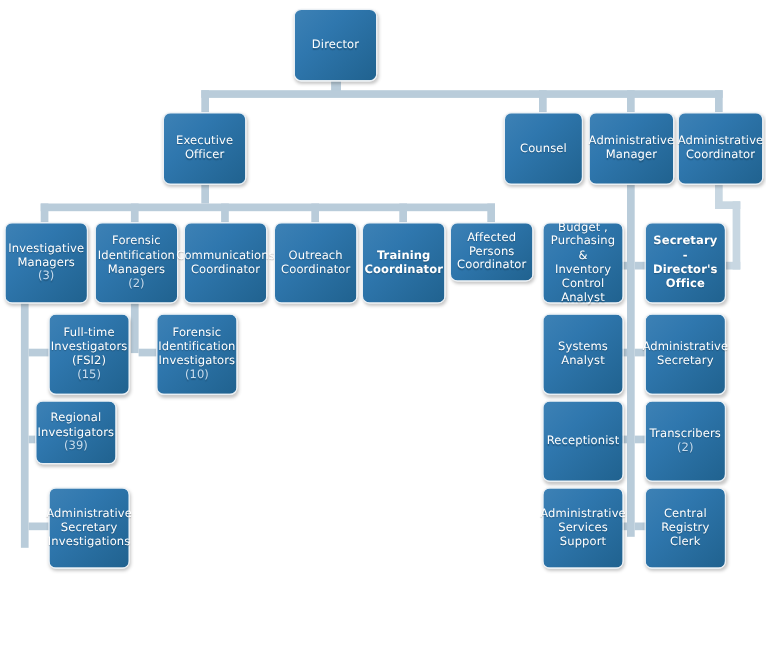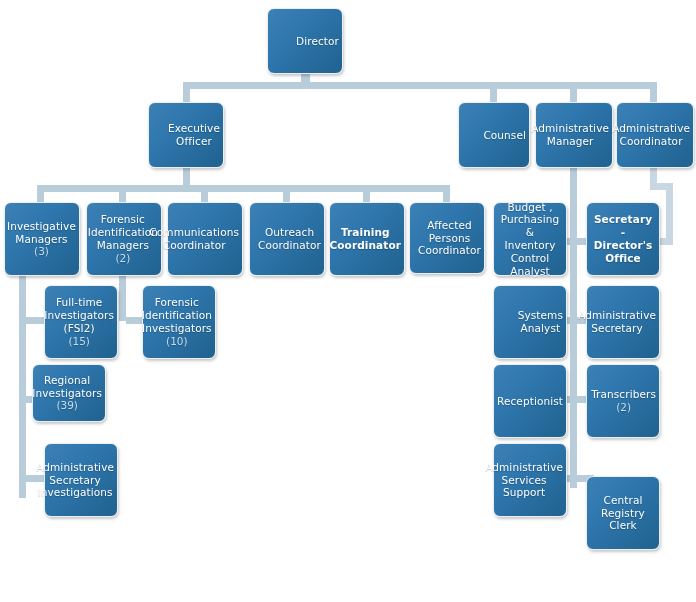--- a/index.html
+++ b/index.html
@@ -30,21 +30,21 @@
     position: absolute;
     z-index: 3;
     box-sizing: border-box;
     border-radius: 7px;
     background: linear-gradient(135deg, #3d81b5 0%, #2f77ae 35%, #20628f 100%);
     border: 1px solid #e9eff4;
     box-shadow: 1px 2px 3px rgba(0,0,0,0.22);
     color: #ffffff;
     display: flex;
     align-items: center;
-    justify-content: flex-end;
+    justify-content: center;
     text-align: center;
     padding: 2px 3px;
     line-height: 1.22;
   }
   .node .label {
     display: block;
     font-size: 10.5px;
     letter-spacing: 0.1px;
     white-space: pre-line;
     text-shadow: 0 1px 1px rgba(0,0,0,0.25);
@@ -177,21 +177,21 @@
   </div>
 
   <div class="node" style="left:329px; top:202px; width:76px; height:74px;font-weight:bold;">
     <span>
       <span class="label">Training
 Coordinator</span>
       <span class="count"></span>
     </span>
   </div>
 
-  <div class="node" style="left:409px; top:202px; width:76px; height:72px;">
+  <div class="node" style="left:409px; top:202px; width:76px; height:54px;">
     <span>
       <span class="label">Affected
 Persons
 Coordinator</span>
       <span class="count"></span>
     </span>
   </div>
 
   <div class="node" style="left:493px; top:202px; width:74px; height:74px;">
     <span>
@@ -280,21 +280,21 @@
 
   <div class="node" style="left:493px; top:443px; width:74px; height:74px;">
     <span>
       <span class="label">Administrative
 Services
 Support</span>
       <span class="count"></span>
     </span>
   </div>
 
-  <div class="node" style="left:586px; top:443px; width:74px; height:74px;margin-top:33px;">
+  <div class="node" style="left:586px; top:443px; width:74px; height:74px;">
     <span>
       <span class="label">Central
 Registry Clerk</span>
       <span class="count"></span>
     </span>
   </div>
 
 </div>
 
 </body></html>

